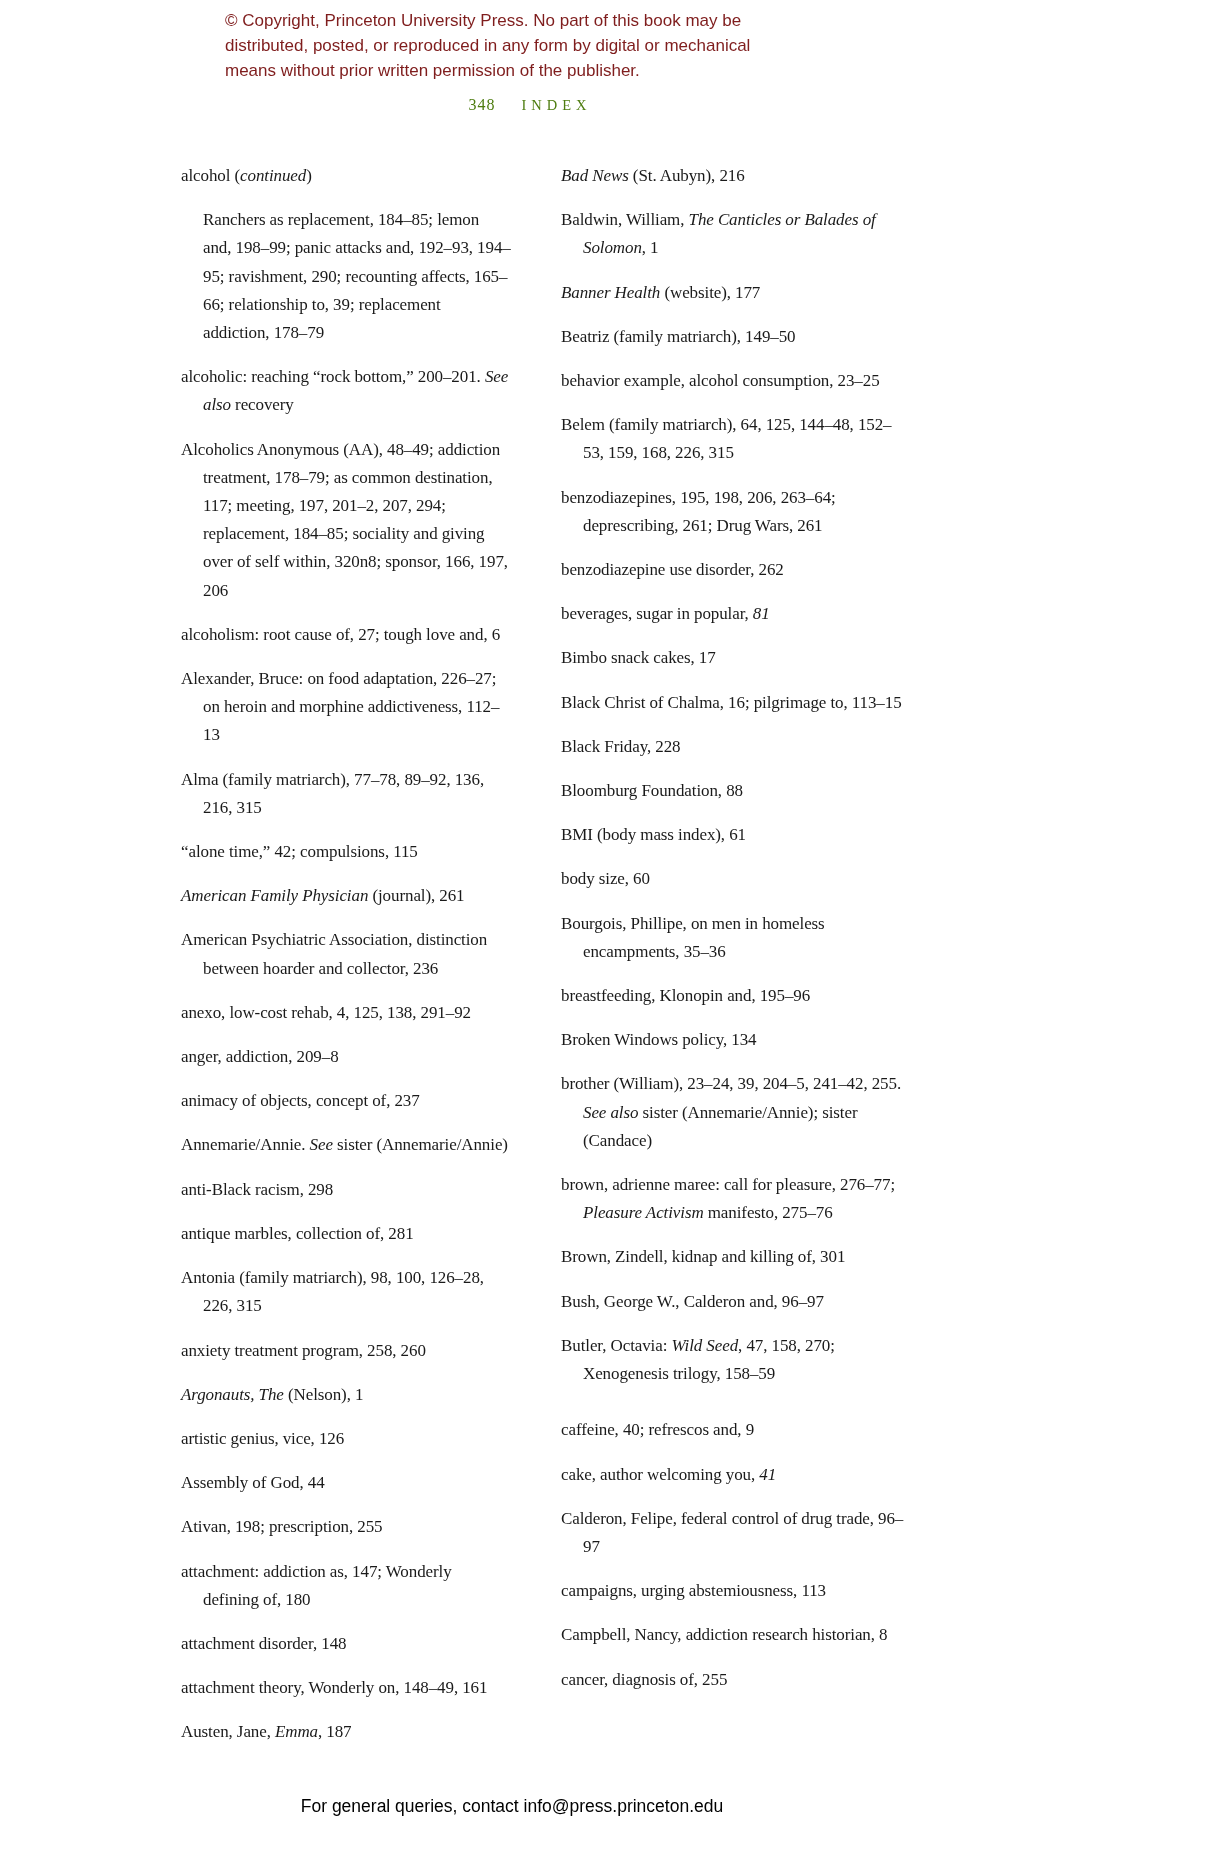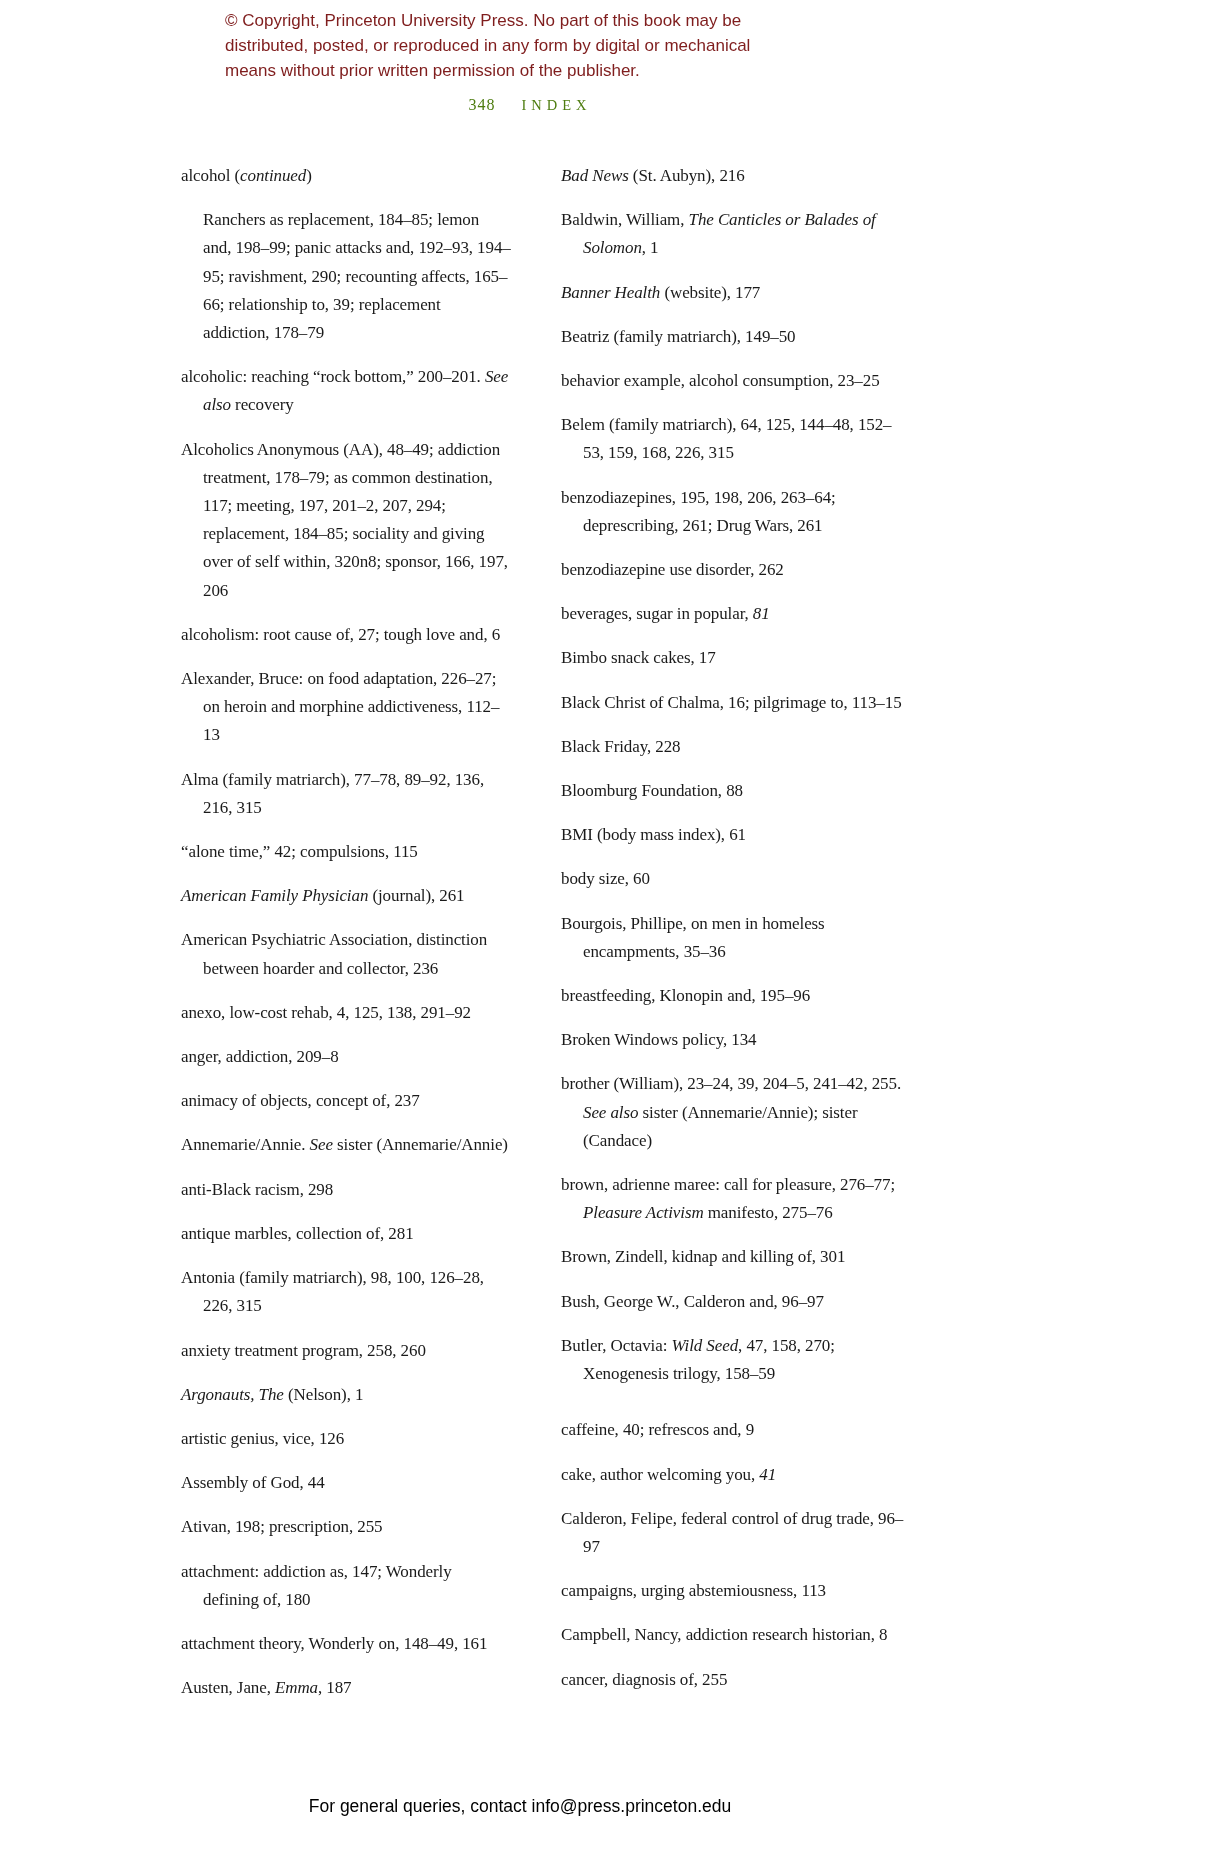--- a/index.html
+++ b/index.html
@@ -70,21 +70,20 @@
   }
   .page-footer {
     position: absolute;
     left: 0;
     top: 1796px;
     width: 1024px;
     text-align: center;
     font-family: "Liberation Sans", sans-serif;
     font-size: 17.5px;
     color: #000;
-    margin-left: 8px;
   }
 </style>
 </head>
 <body>
 
 <div class="page">
 
   <div class="copyright">
     <div>© Copyright, Princeton University Press. No part of this book may be</div>
     <div>distributed, posted, or reproduced in any form by digital or mechanical</div>
@@ -113,20 +112,21 @@
         <p class="entry">Annemarie/Annie. <i>See</i> sister (Annemarie/Annie)</p>
         <p class="entry">anti-Black racism, 298</p>
         <p class="entry">antique marbles, collection of, 281</p>
         <p class="entry">Antonia (family matriarch), 98, 100, 126–28, 226, 315</p>
         <p class="entry">anxiety treatment program, 258, 260</p>
         <p class="entry"><i>Argonauts, The</i> (Nelson), 1</p>
         <p class="entry">artistic genius, vice, 126</p>
         <p class="entry">Assembly of God, 44</p>
         <p class="entry">Ativan, 198; prescription, 255</p>
         <p class="entry">attachment: addiction as, 147; Wonderly defining of, 180</p>
+        <p class="entry">attachment disorder, 148</p>
         <p class="entry">attachment theory, Wonderly on, 148–49, 161</p>
         <p class="entry">Austen, Jane, <i>Emma</i>, 187</p>
       </div>
     <div class="col-right">
         <p class="entry"><i>Bad News</i> (St. Aubyn), 216</p>
         <p class="entry">Baldwin, William, <i>The Canticles or Balades of Solomon</i>, 1</p>
         <p class="entry"><i>Banner Health</i> (website), 177</p>
         <p class="entry">Beatriz (family matriarch), 149–50</p>
         <p class="entry">behavior example, alcohol consumption, 23–25</p>
         <p class="entry">Belem (family matriarch), 64, 125, 144–48, 152–53, 159, 168, 226, 315</p>

